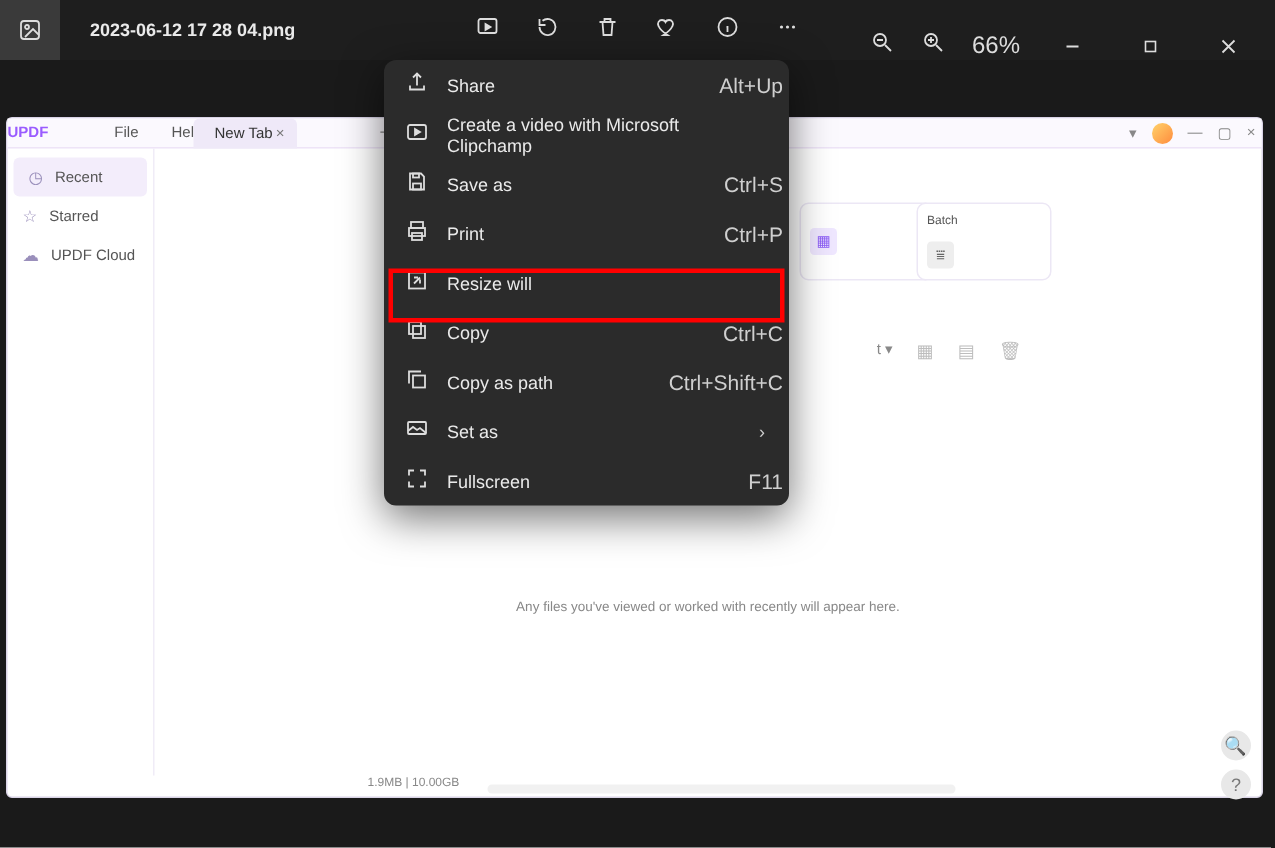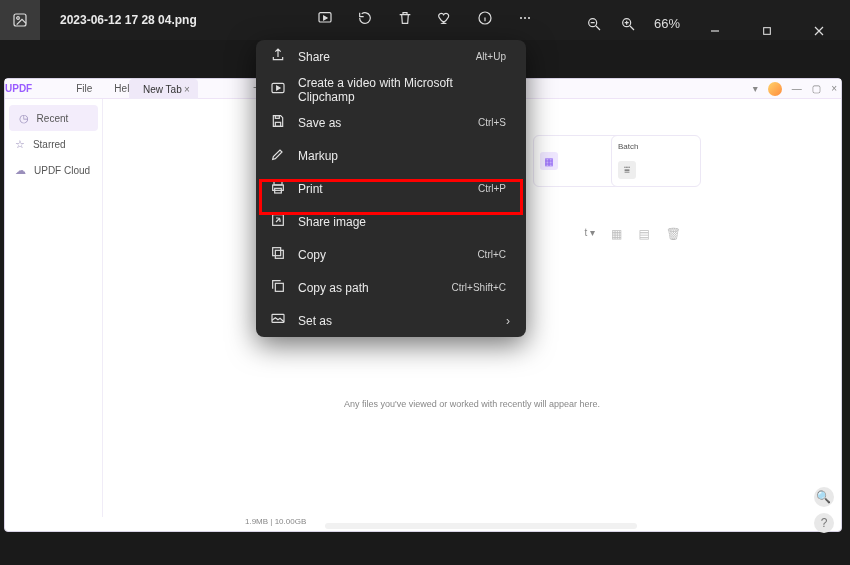--- a/index.html
+++ b/index.html
@@ -4,21 +4,21 @@
 <style>
   * { margin: 0; padding: 0; box-sizing: border-box; font-family: "Segoe UI", Arial, sans-serif; }
   body { width: 850px; height: 565px; background: #1a1a1a; position: relative; overflow: hidden; }
 
   
   .top-bar { position: absolute; left: 0; top: 0; width: 850px; height: 40px; background: #1e1e1e; display: flex; align-items: center; }
   .top-bar .thumb { width: 40px; height: 40px; background: #3a3a3a; display: flex; align-items: center; justify-content: center; color: #ddd; }
   .top-bar .file-name { color: #eaeaea; font-size: 12px; margin-left: 20px; font-weight: bold; }
   .top-bar .center-icons { position: absolute; left: 50%; transform: translateX(-50%); display: flex; gap: 24px; color: #ddd; }
   .top-bar .center-icons span { cursor: pointer; }
-  .top-bar .right-group { position: absolute; right: 0; display: flex; gap: 18px; color: #ddd; font-size: 13px; padding-right: 14px; margin-top: 21px; }
+  .top-bar .right-group { position: absolute; right: 0; display: flex; align-items: center; gap: 18px; color: #ddd; font-size: 16px; padding-right: 14px; margin-top: 21px; }
   .sys-btn { width: 34px; height: 30px; display: flex; align-items: center; justify-content: center; }
 
   
   .updf-window { position: absolute; left: 4px; top: 78px; width: 838px; height: 454px; background: #ffffff; border: 1px solid #d9d3e6; border-radius: 4px; }
   .updf-titlebar { height: 20px; background: #fbf9fe; display: flex; align-items: center; font-size: 10px; color: #555; border-bottom: 1px solid #eee4f7; position: relative; }
   .updf-titlebar .logo { color: #9a5cff; font-weight: bold; font-size: 10px; margin-left: 0; }
   .updf-titlebar .menu { display: flex; gap: 22px; margin-left: 44px; }
   .updf-titlebar .tab { position: absolute; left: 124px; top: 0; height: 20px; padding: 0 16px 0 14px; background: #efe9f8; display: flex; align-items: center; color: #333; border-top-left-radius: 4px; border-top-right-radius: 4px; }
   .updf-titlebar .tab .close-x { position: absolute; right: 8px; font-size: 10px; color: #777; }
   .updf-titlebar .add-tab { position: absolute; left: 248px; top: 2px; color: #888; font-size: 12px; }
@@ -41,21 +41,21 @@
 
   .empty-msg { position: absolute; left: 50%; top: 300px; transform: translateX(-50%); font-size: 9px; color: #888; }
 
   .updf-statusbar { position: absolute; bottom: 0; left: 0; right: 4px; height: 14px; font-size: 8px; color: #888; padding-left: 240px; display: flex; align-items: flex-start; }
   .updf-scrollbar-track { position: absolute; bottom: 2px; left: 320px; right: 200px; height: 6px; background: #f1f1f1; border-radius: 3px; }
 
   
   .ctx-menu { position: absolute; left: 256px; top: 40px; width: 270px; background: #2b2b2b; border-radius: 8px; box-shadow: 0 8px 28px rgba(0,0,0,.55); overflow: hidden; z-index: 10; }
   .ctx-item { position: relative; height: 33px; padding: 0 32px 0 42px; display: flex; align-items: center; color: #eaeaea; font-size: 12px; cursor: pointer; }
   .ctx-item .ico { position: absolute; left: 14px; color: #ddd; font-size: 13px; }
-  .ctx-item .shortcut { position: absolute; right: 20px; color: #cfcfcf; font-size: 10px; }
+  .ctx-item .shortcut { position: absolute; right: 4px; color: #cfcfcf; font-size: 14px; }
   .ctx-item .chev { position: absolute; right: 16px; color: #cfcfcf; font-size: 12px; }
   .ctx-highlight { position: absolute; left: 259px; top: 179px; width: 264px; height: 36px; border: 3px solid #ff0000; z-index: 11; pointer-events: none; }
 
   
   .float-btn { position: absolute; right: 16px; width: 20px; height: 20px; border-radius: 50%; background: #e8e8e8; color: #777; display: flex; align-items: center; justify-content: center; font-size: 12px; }
   .float-btn.search { bottom: 58px; }
   .float-btn.help { bottom: 32px; }
 
   svg { width: 16px; height: 16px; }
 </style>
@@ -212,39 +212,33 @@
     <span class="ico"><svg viewBox="0 0 24 24" fill="none" stroke="#ddd" stroke-width="1.8">
           <path d="M5 4h11l3 3v13H5z"></path>
           <rect x="8" y="14" width="8" height="6"></rect>
           <rect x="8" y="4" width="6" height="4"></rect>
         </svg></span>
     <span>Save as</span>
     <span class="shortcut">Ctrl+S</span>
   </div>
   <div class="ctx-item">
     <span class="ico"><svg viewBox="0 0 24 24" fill="none" stroke="#ddd" stroke-width="1.8">
-          <path d="M4 20l4-1 10-10-3-3L5 16l-1 4z"></path>
-        </svg></span>
-    <span>Markup</span>
-  </div>
-  <div class="ctx-item">
-    <span class="ico"><svg viewBox="0 0 24 24" fill="none" stroke="#ddd" stroke-width="1.8">
           <rect x="6" y="3" width="12" height="6"></rect>
           <rect x="4" y="9" width="16" height="8"></rect>
           <rect x="7" y="14" width="10" height="7"></rect>
         </svg></span>
     <span>Print</span>
     <span class="shortcut">Ctrl+P</span>
   </div>
   <div class="ctx-item">
     <span class="ico"><svg viewBox="0 0 24 24" fill="none" stroke="#ddd" stroke-width="1.8">
           <rect x="4" y="4" width="16" height="16"></rect>
           <path d="M9 15l6-6M9 9h4M15 15v-4"></path>
         </svg></span>
-    <span>Share image</span>
+    <span>Resize will</span>
   </div>
   <div class="ctx-item">
     <span class="ico"><svg viewBox="0 0 24 24" fill="none" stroke="#ddd" stroke-width="1.8">
           <rect x="8" y="8" width="12" height="12"></rect>
           <rect x="4" y="4" width="12" height="12"></rect>
         </svg></span>
     <span>Copy</span>
     <span class="shortcut">Ctrl+C</span>
   </div>
   <div class="ctx-item">
@@ -256,14 +250,21 @@
     <span class="shortcut">Ctrl+Shift+C</span>
   </div>
   <div class="ctx-item">
     <span class="ico"><svg viewBox="0 0 24 24" fill="none" stroke="#ddd" stroke-width="1.8">
           <rect x="3" y="5" width="18" height="12" rx="1"></rect>
           <path d="M3 14l5-4 4 3 3-2 6 5"></path>
         </svg></span>
     <span>Set as</span>
     <span class="chev">›</span>
   </div>
+  <div class="ctx-item">
+    <span class="ico"><svg viewBox="0 0 24 24" fill="none" stroke="#ddd" stroke-width="1.8">
+          <path d="M4 9V4h5M20 9V4h-5M4 15v5h5M20 15v5h-5"></path>
+        </svg></span>
+    <span>Fullscreen</span>
+    <span class="shortcut">F11</span>
+  </div>
 </div>
 <div class="ctx-highlight"></div>
 
 </body></html>

